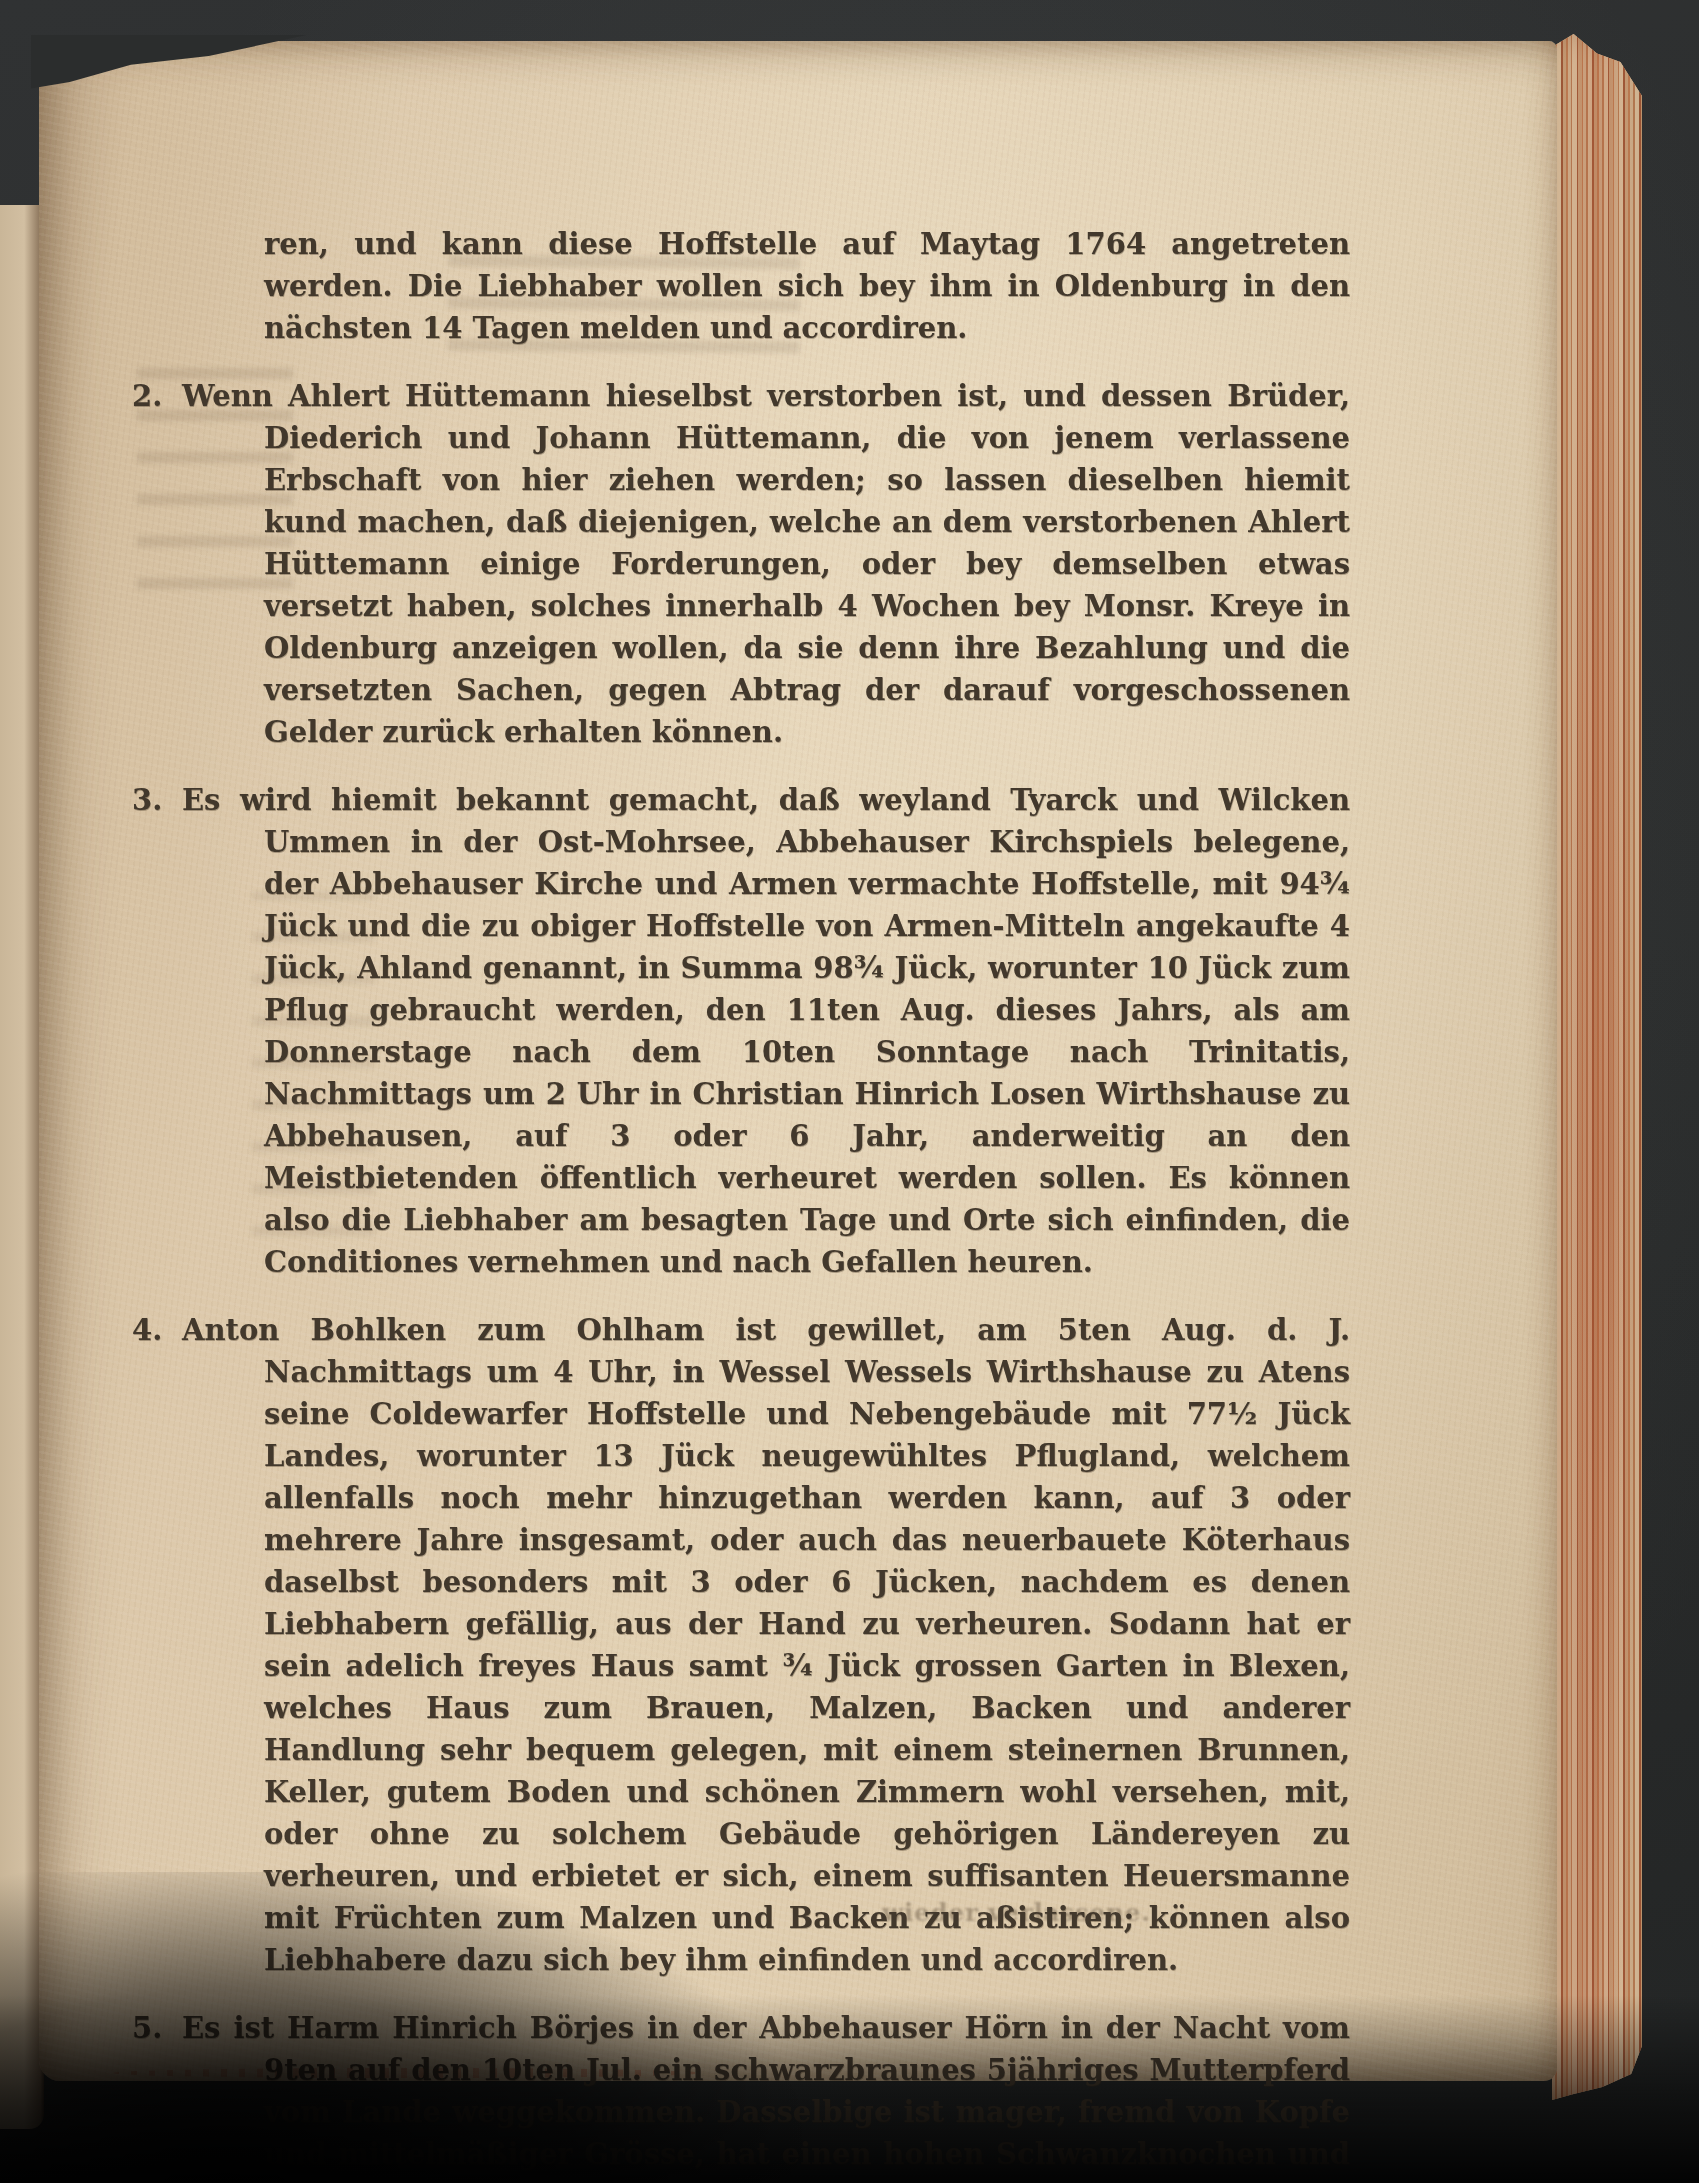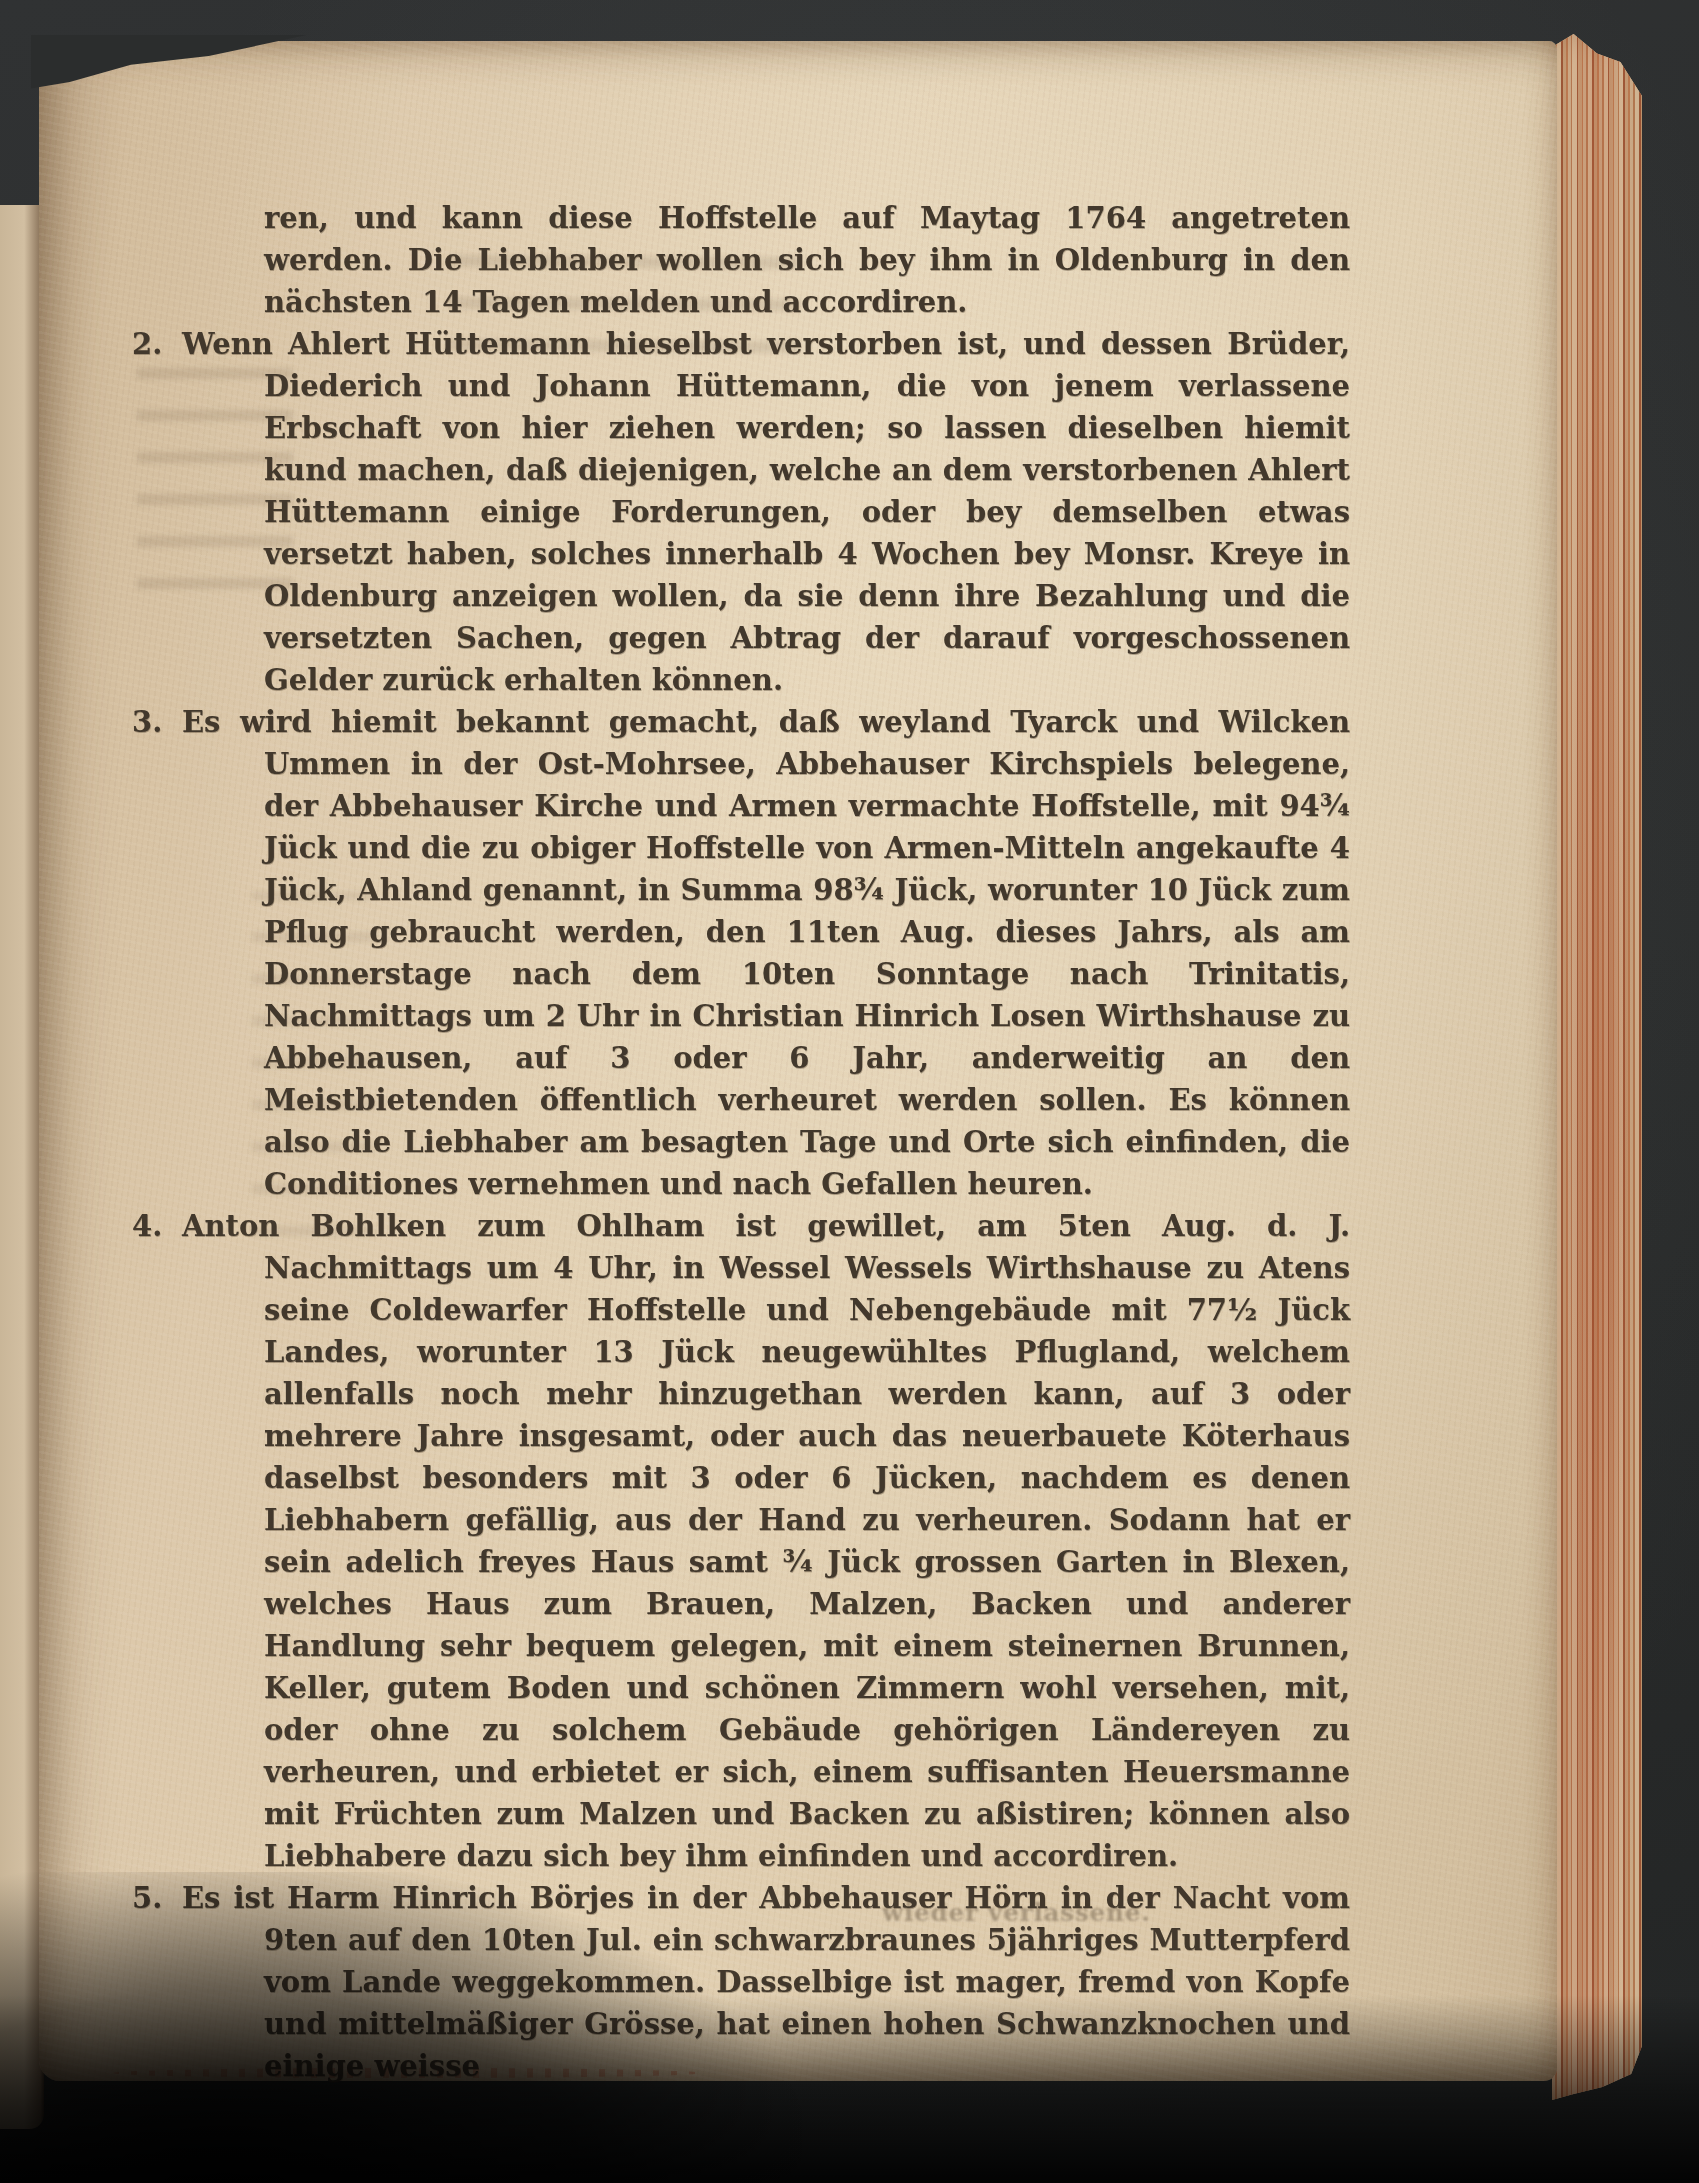--- a/index.html
+++ b/index.html
@@ -70,21 +70,21 @@
        background:repeating-linear-gradient(0deg, rgba(85,68,50,.12) 0 12.3px, transparent 12.3px 42px);}
   .ghost-c{left:213px;top:851px;width:123px;height:344px;
        background:repeating-linear-gradient(0deg, rgba(90,72,52,.09) 0 9.8px, transparent 9.8px 42px);}
   .bleedthrough{position:absolute;left:843px;top:1857px;font-size:24.6px;font-weight:bold;
        color:rgba(82,66,48,.38);filter:blur(0.9px);letter-spacing:0.8px;}
   
   .text-block{position:absolute;top:156px;left:0;width:100%;
        color:var(--ink);font-size:29px;font-weight:bold;line-height:42px;
        text-shadow:0.5px 0.7px 0.6px rgba(62,48,32,.35);}
   .opening, .entry-text{display:block;margin-left:225px;width:1086px;
-       text-align:justify;text-align-last:left;hyphens:auto;-webkit-hyphens:auto;}
+       text-align:justify;text-align-last:left;hyphens:auto;margin-top:26px;-webkit-hyphens:auto;}
   .entry{position:relative;}
   .entry-text{text-indent:-82px;}
   .entry-num{position:absolute;left:93px;top:0;width:74px;text-indent:0;}
 </style>
 </head>
 <body>
 
 <div class="stage">
 
   <div class="fore-edge"></div>

